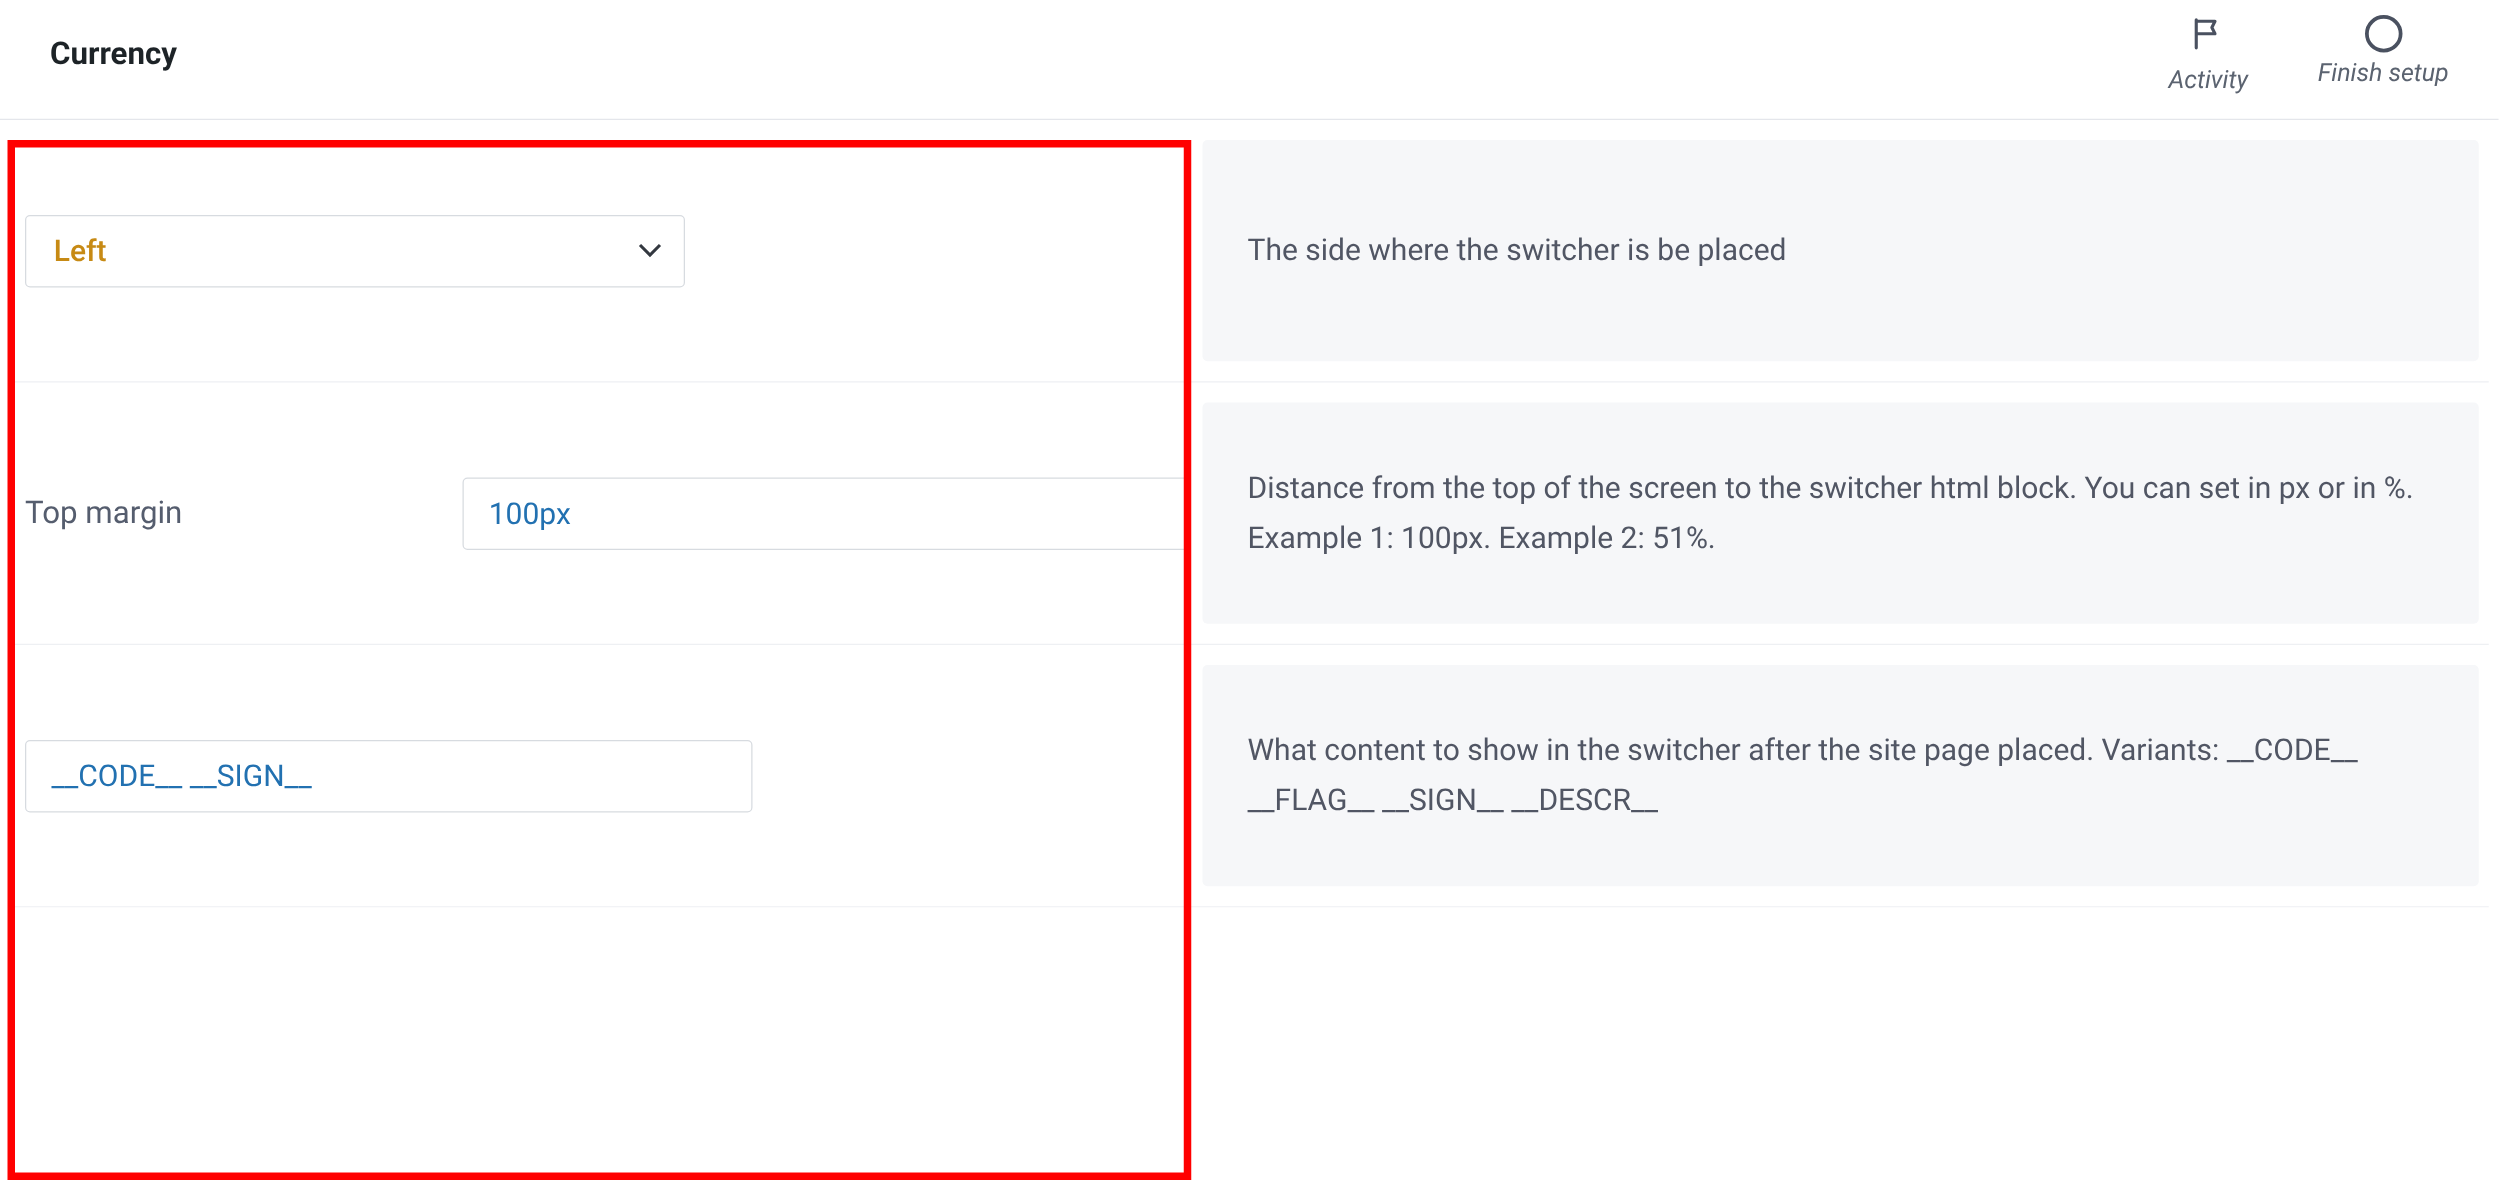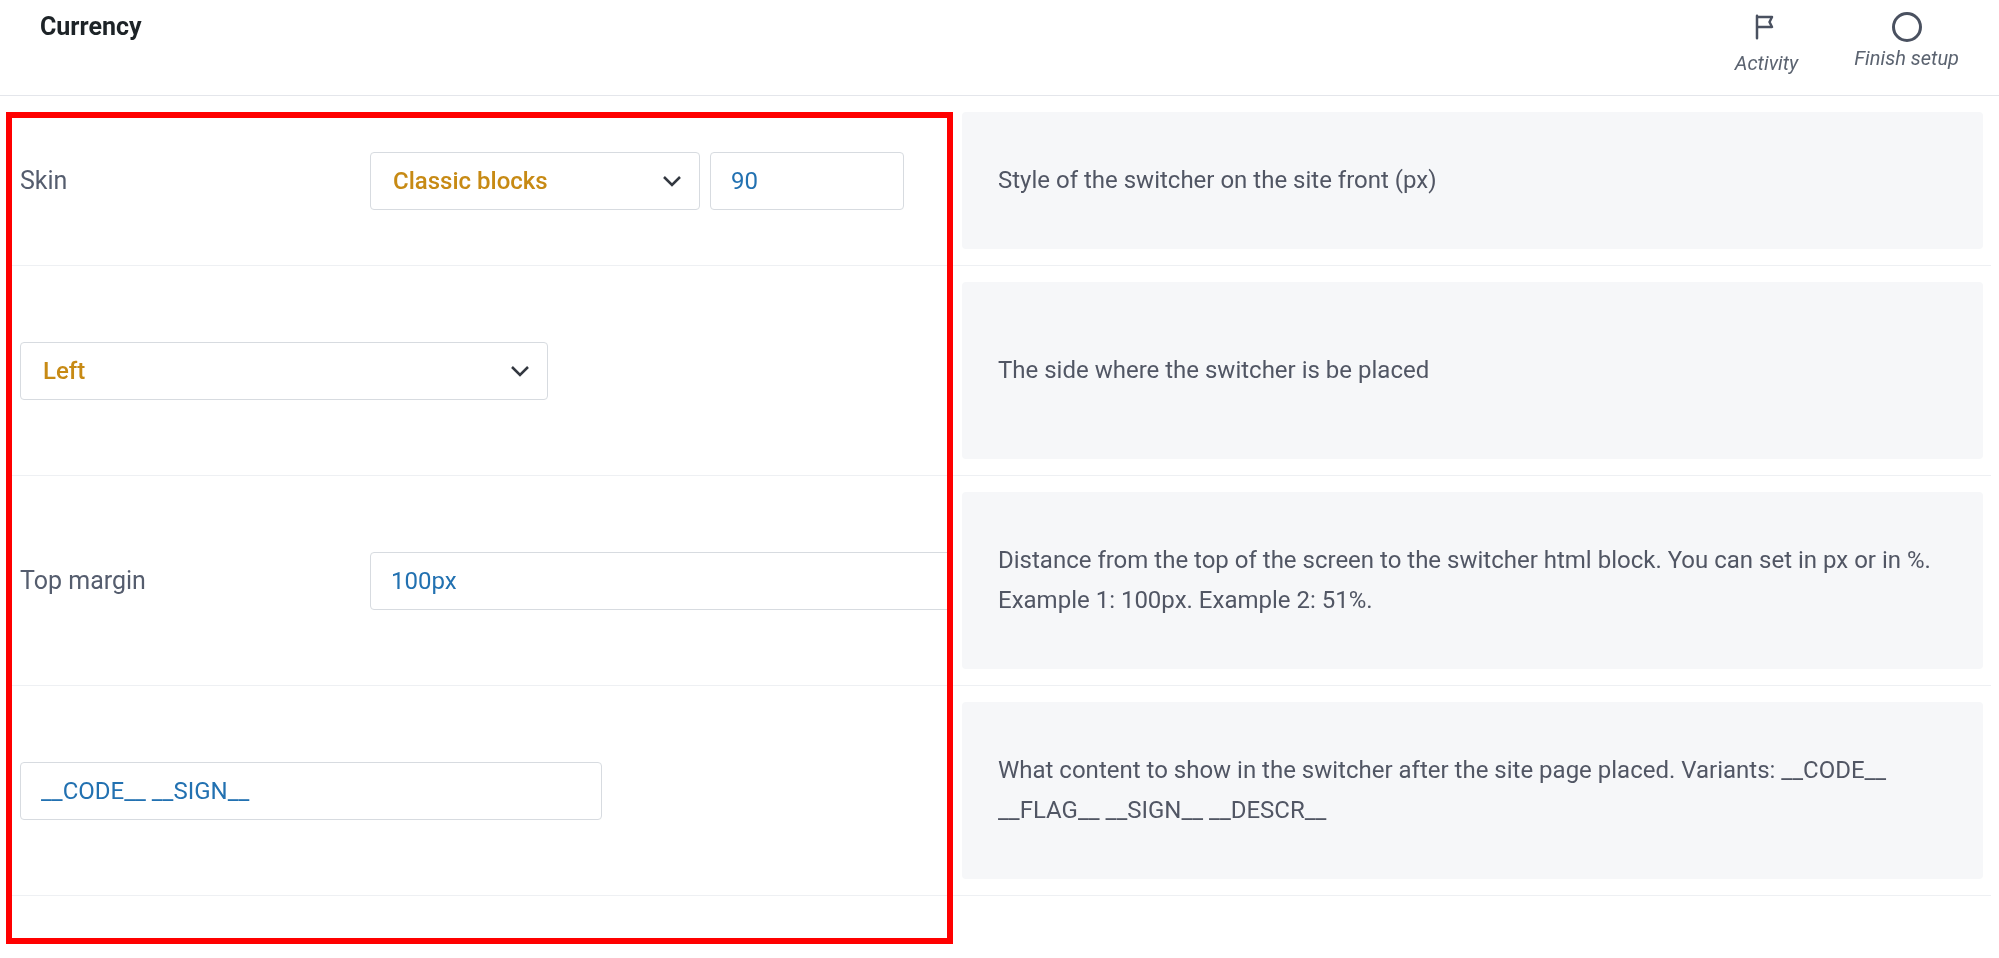--- a/index.html
+++ b/index.html
@@ -11,21 +11,21 @@
     font-family: -apple-system, BlinkMacSystemFont, "Segoe UI", Roboto, "Helvetica Neue", Arial, sans-serif;
     background: #ffffff;
     color: #2c3338;
     width: 1999px;
     font-size: 21px;
   }
   
   
   .header {
     display: flex;
-    align-items: flex-start;
+    align-items: center;
     justify-content: space-between;
     padding: 12px 40px 20px 40px;
     border-bottom: 1px solid #e4e6eb;
   }
   .header-title {
     font-weight: 700;
     font-size: 25px;
     color: #1d2327;
   }
   .header-actions {
@@ -184,39 +184,20 @@
     </div>
     <div class="header-action">
       <span class="circle-icon"></span>
       <span>Finish setup</span>
     </div>
   </div>
 </div>
 
 <div class="content">
 
-  <div class="settings-row first">
-    <div class="row-left">
-      <div class="row-label">Skin</div>
-      <div class="row-control">
-        <div class="select-wrap">
-          <select class="select-field">
-            <option>Classic blocks</option>
-          </select>
-          <span class="select-chevron">
-            <svg viewBox="0 0 20 12">
-                <polyline points="2,2 10,10 18,2"></polyline>
-              </svg>
-          </span>
-        </div>
-        <input type="text" class="text-input" value="90" style="">
-      </div>
-    </div>
-    <div class="row-right">Style of the switcher on the site front (px)</div>
-  </div>
 
   <div class="settings-row">
     <div class="row-left">
       <div class="row-control">
         <div class="select-wrap">
           <select class="select-field wide">
             <option>Left</option>
           </select>
           <span class="select-chevron">
             <svg viewBox="0 0 20 12">

